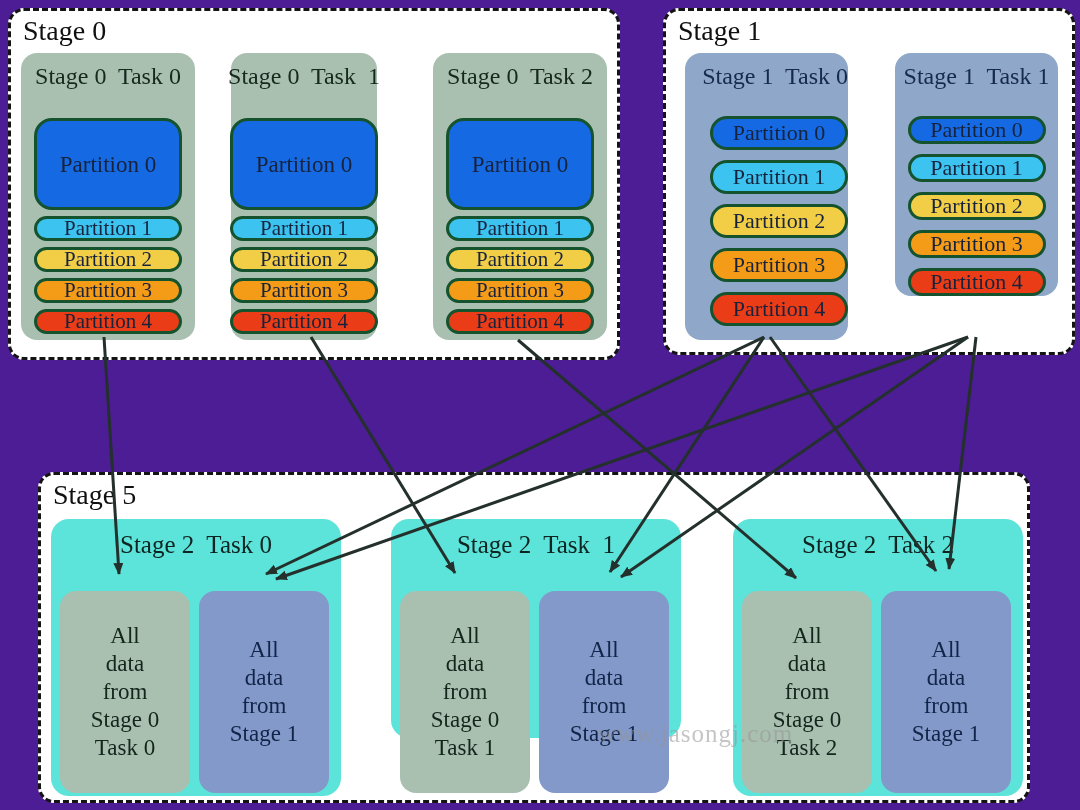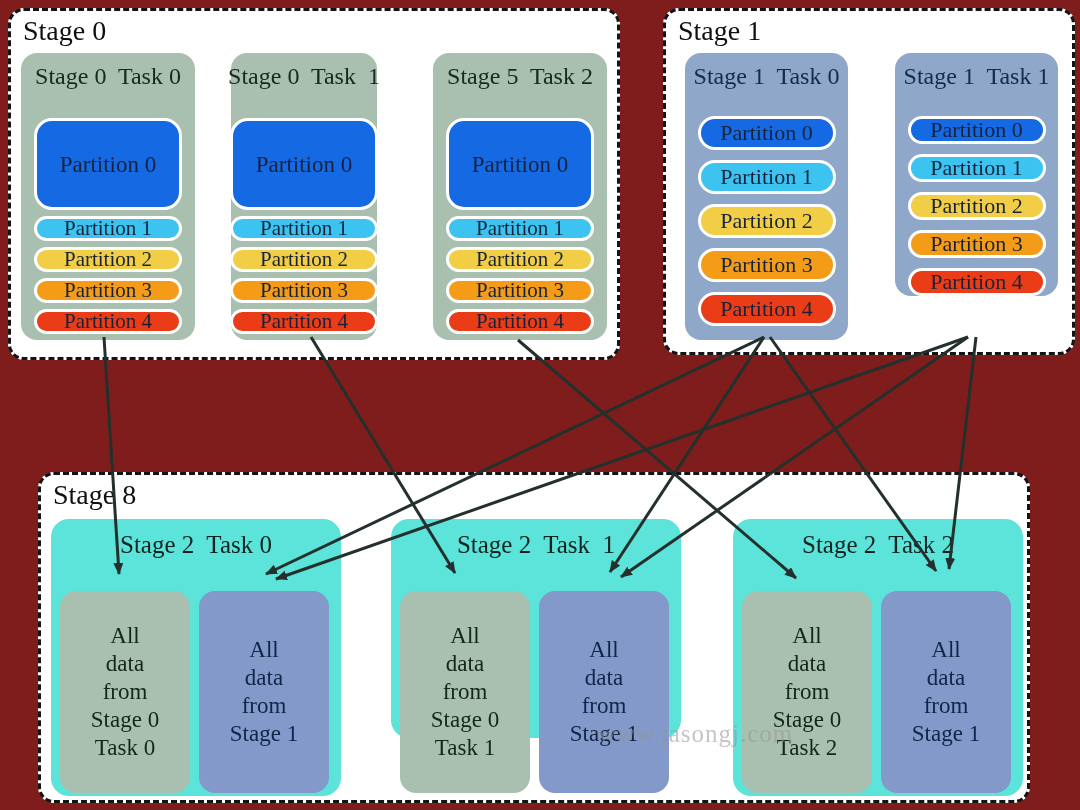--- a/index.html
+++ b/index.html
@@ -1,17 +1,17 @@
 <!DOCTYPE html>
 <html><head>
 <meta charset="utf-8">
 <style>
   html,body { margin:0; padding:0; background:#ffffff; }
   #canvas {
-    position:relative; width:1080px; height:810px; background:#7f1d1d;
+    position:relative; width:1080px; height:810px; background:#4c1d95;
     font-family:"Liberation Serif","DejaVu Serif",serif; overflow:hidden;
   }
   .stage {
     position:absolute; border:3px dashed #141414; border-radius:16px;
     background:#ffffff; box-sizing:border-box;
   }
   .stage-label {
     position:absolute; left:12px; top:4px; font-size:28px; color:#101010;
     white-space:pre;
   }
@@ -20,21 +20,21 @@
     display:flex; flex-direction:column; align-items:center;
   }
   .task-green { background:#a9c0b1; }
   .task-blue  { background:#8fa7c9; }
   .task-title {
     margin-top:10px; font-size:24px; white-space:pre; text-align:center;
   }
   .task-green .task-title { color:#17281d; }
   .task-blue  .task-title { color:#16294e; }
   .part {
-    box-sizing:border-box; border:3px solid #ffffff; color:#17233c;
+    box-sizing:border-box; border:3px solid #14532d; color:#17233c;
     display:flex; align-items:center; justify-content:center;
     font-size:21px; width:148px; line-height:1;
   }
   .p0 { background:#1569e2; }
   .p1 { background:#3cc3f0; }
   .p2 { background:#f2ce47; }
   .p3 { background:#f49c18; }
   .p4 { background:#e93c17; }
   
   .s0 .part-big  { margin-top:28px; height:92px; border-radius:18px; font-size:23px; }
@@ -82,53 +82,53 @@
     <div class="task task-green" style="left:220px; top:42px; width:146px; height:287px;">
       <div class="task-title">Stage 0  Task  1</div>
       <div class="part p0 part-big">Partition 0</div>
       <div class="part p1 part-pill">Partition 1</div>
       <div class="part p2 part-pill">Partition 2</div>
       <div class="part p3 part-pill">Partition 3</div>
       <div class="part p4 part-pill">Partition 4</div>
     </div>
 
     <div class="task task-green" style="left:422px; top:42px; width:174px; height:287px;">
-      <div class="task-title">Stage 5  Task 2</div>
+      <div class="task-title">Stage 0  Task 2</div>
       <div class="part p0 part-big">Partition 0</div>
       <div class="part p1 part-pill">Partition 1</div>
       <div class="part p2 part-pill">Partition 2</div>
       <div class="part p3 part-pill">Partition 3</div>
       <div class="part p4 part-pill">Partition 4</div>
     </div>
   </div>
 
   <div class="stage s1" style="left:663px; top:8px; width:412px; height:347px;">
     <div class="stage-label">Stage 1</div>
 
-    <div class="task task-blue" style="left:19px; top:42px; width:163px; height:287px;">
+    <div class="task task-blue" style="left:19px; top:42px; width:163px; height:287px;align-items:flex-end;">
       <div class="task-title">Stage 1  Task 0</div>
       <div class="part p0 part-pill part-first">Partition 0</div>
       <div class="part p1 part-pill">Partition 1</div>
       <div class="part p2 part-pill">Partition 2</div>
       <div class="part p3 part-pill">Partition 3</div>
       <div class="part p4 part-pill">Partition 4</div>
     </div>
 
     <div class="task task-blue" style="left:229px; top:42px; width:163px; height:243px;">
       <div class="task-title">Stage 1  Task 1</div>
       <div class="part p0 part-pill part-first">Partition 0</div>
       <div class="part p1 part-pill">Partition 1</div>
       <div class="part p2 part-pill">Partition 2</div>
       <div class="part p3 part-pill">Partition 3</div>
       <div class="part p4 part-pill">Partition 4</div>
     </div>
   </div>
 
   <div class="stage s2" style="left:38px; top:472px; width:992px; height:331px;">
-    <div class="stage-label">Stage 8</div>
+    <div class="stage-label">Stage 5</div>
 
     <div class="task-cyan" style="left:10px; top:44px; width:290px; height:277px;">
       <div class="s2-title">Stage 2  Task 0</div>
       <div class="databox databox-green">All
 data
 from
 Stage 0
 Task 0</div>
       <div class="databox databox-blue">All
 data

